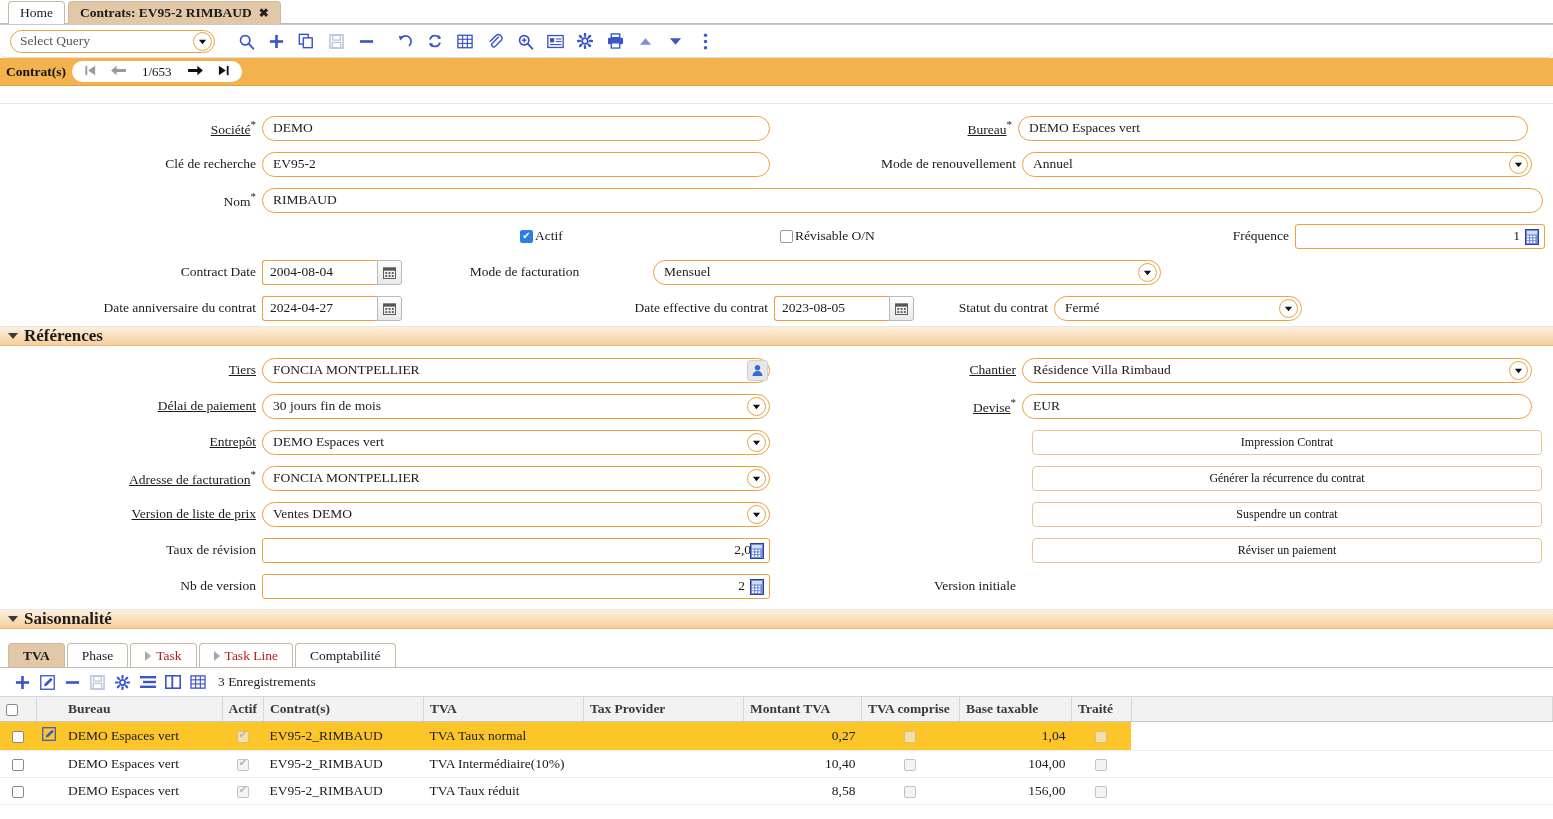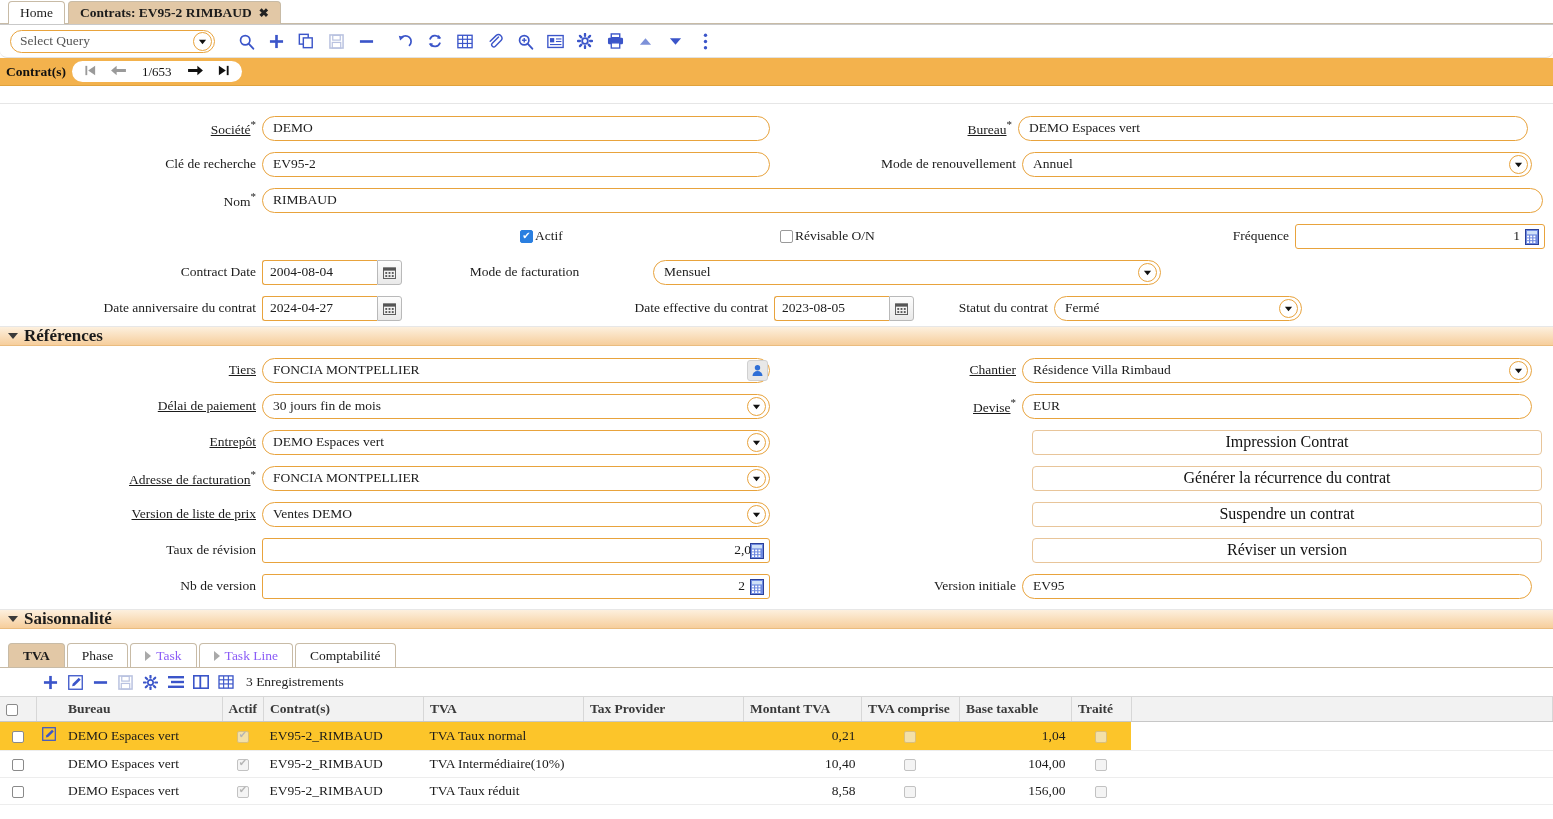--- a/index.html
+++ b/index.html
@@ -123,41 +123,41 @@
     display:flex; align-items:center; justify-content:center;
   }
   .cb { width:13px; height:13px; border:1px solid #9a9a9a; border-radius:2px; background:#fff;
         display:inline-flex; align-items:center; justify-content:center; vertical-align:middle; }
   .cb.on { background:#2a7fe0; border-color:#2a7fe0; }
   .cb.on:after{ content:"✔"; color:#fff; font-size:10px; line-height:1; font-family:"DejaVu Sans",sans-serif; }
   .cbrow { display:flex; align-items:center; gap:2px; font-size:13.5px; }
   .btn-act {
     height:25px; border:1px solid #e8c59a; border-radius:4px;
     background:#fff; display:flex; align-items:center; justify-content:center;
-    font-size:16px; color:#111;
+    font-size:12px; color:#111;
   }
   
   .section {
     height:20px; background:linear-gradient(#fdf0de,#f6ce9c);
     border-top:1px solid #e7e7e7; border-bottom:1px solid #eabc7f;
     display:flex; align-items:center; padding-left:8px;
     font-weight:bold; font-size:17px; color:#1b1b1b; gap:6px;
   }
   .tri { width:0;height:0;border-left:5px solid transparent;border-right:5px solid transparent;border-top:6px solid #3a3a3a; }
   .tri.right { border:none; width:0;height:0;border-top:5px solid transparent;border-bottom:5px solid transparent;border-left:6px solid #a9a9a9; }
   
   .gridtabs { display:flex; align-items:flex-end; height:26px; padding-left:8px; background:#fff; border-bottom:1px solid #c8bba6; }
   .gtab {
     height:24px; display:flex; align-items:center; padding:0 14px;
     border:1px solid #c8bba6; border-bottom:none; border-radius:4px 4px 0 0;
     background:#fff; font-size:13.5px; margin-right:2px; gap:5px;
   }
   .gtab.active { background:#e2c8a6; font-weight:bold; }
-  .gtab.disabled { color:#8b5cf6; }
-  .gridtoolbar { height:28px; display:flex; align-items:center; padding-left:10px; gap:0; background:#fff;margin-left:28px; }
+  .gtab.disabled { color:#b91c1c; }
+  .gridtoolbar { height:28px; display:flex; align-items:center; padding-left:10px; gap:0; background:#fff; }
   .gt-icon { width:25px; height:24px; display:flex; align-items:center; justify-content:center; color:#3b55c9; }
   .gt-icon.disabled { color:#b9c2e0; }
   .reccount { font-size:13.5px; margin-left:8px; color:#222; }
   table.grid { width:100%; border-collapse:collapse; font-size:13.5px; }
   table.grid th {
     background:#f2f2f2; text-align:left; font-weight:bold;
     padding:4px 6px; border-right:1px solid #d7d7d7; border-bottom:1px solid #c7c7c7;
     border-top:1px solid #d7d7d7;
     color:#3a3a3a; white-space:nowrap;
   }
@@ -638,21 +638,21 @@
               <rect x="5.2" y="9.4" width="2" height="1.8"></rect>
               <rect x="8.4" y="9.4" width="2" height="1.8"></rect>
               <rect x="2" y="12.2" width="2" height="1.8"></rect>
               <rect x="5.2" y="12.2" width="2" height="1.8"></rect>
               <rect x="8.4" y="12.2" width="2" height="1.8"></rect>
             </g>
           </svg>
       </span>
     </div>
     <div style="width:262px"></div>
-    <div class="btn-act" style="width:510px;">Réviser un version</div>
+    <div class="btn-act" style="width:510px;">Réviser un paiement</div>
   </div>
 
   <div class="row">
     <div class="col" style="width:262px; justify-content:flex-end;">
       <span class="lblc">Nb de version</span>
     </div>
     <div class="fld sq" style="width:508px;">
       <span class="val num" style="padding-right:18px;">2</span>
       <span class="calc-ico">
         <svg width="14" height="16" viewBox="0 0 14 16">
@@ -667,23 +667,20 @@
               <rect x="8.4" y="9.4" width="2" height="1.8"></rect>
               <rect x="2" y="12.2" width="2" height="1.8"></rect>
               <rect x="5.2" y="12.2" width="2" height="1.8"></rect>
               <rect x="8.4" y="12.2" width="2" height="1.8"></rect>
             </g>
           </svg>
       </span>
     </div>
     <div class="col" style="width:252px; justify-content:flex-end;">
       <span class="lblc">Version initiale</span>
-    </div>
-    <div class="fld" style="width:510px;">
-      <span class="val">EV95</span>
     </div>
   </div>
 </div>
 
 <div class="section" style="margin-top:5px;">
   <span class="tri"></span>
   <span>Saisonnalité</span>
 </div>
 
 <div class="gridtabs" style="margin-top:13px;">
@@ -797,21 +794,21 @@
         <svg width="14" height="14" viewBox="0 0 16 16">
             <rect x="0.8" y="0.8" width="14.4" height="14.4" fill="none" stroke="#3b55c9" stroke-width="1.4"></rect>
             <path d="M11.5 3 L13.5 5 L7 11.5 L4.4 12 L5 9.4 Z" fill="#3b55c9"></path>
           </svg>
       </td>
       <td>DEMO Espaces vert</td>
       <td class="ctr"><span class="cbg chk"></span></td>
       <td>EV95-2_RIMBAUD</td>
       <td>TVA Taux normal</td>
       <td></td>
-      <td class="num">0,21</td>
+      <td class="num">0,27</td>
       <td class="ctr"><span class="cbg"></span></td>
       <td class="num">1,04</td>
       <td class="ctr"><span class="cbg"></span></td>
       <td style="background:#fff;"></td>
     </tr>
     <tr>
       <td class="ctr"><span class="cbw"></span></td>
       <td></td>
       <td>DEMO Espaces vert</td>
       <td class="ctr"><span class="cbg chk"></span></td>

